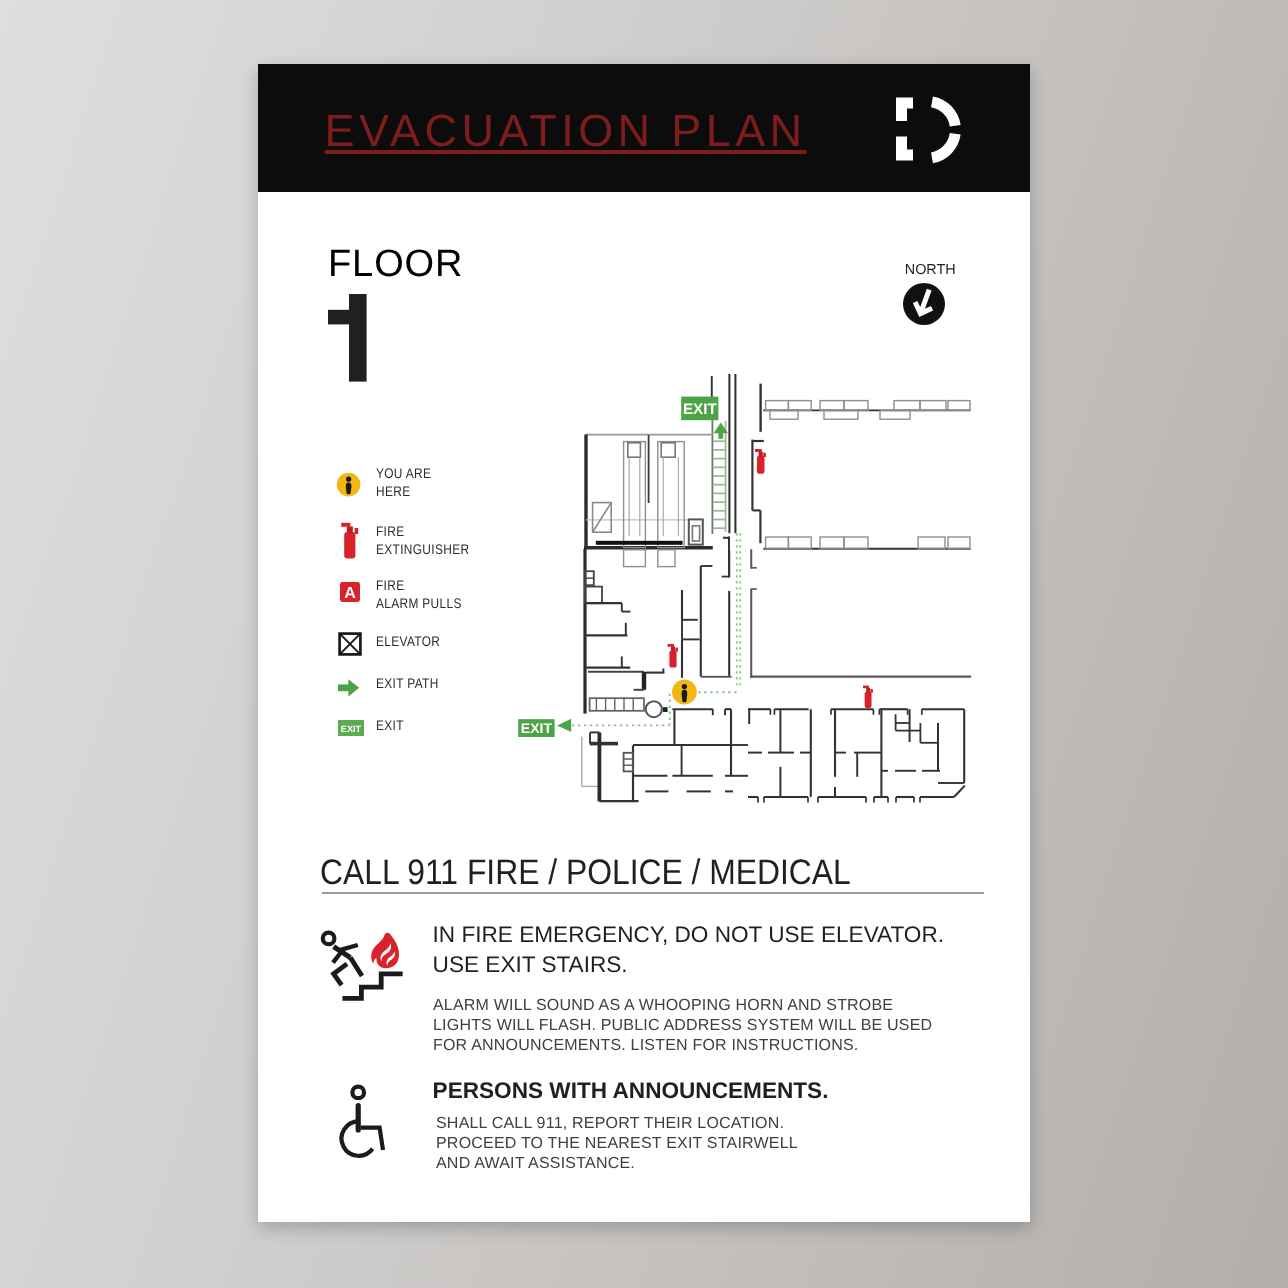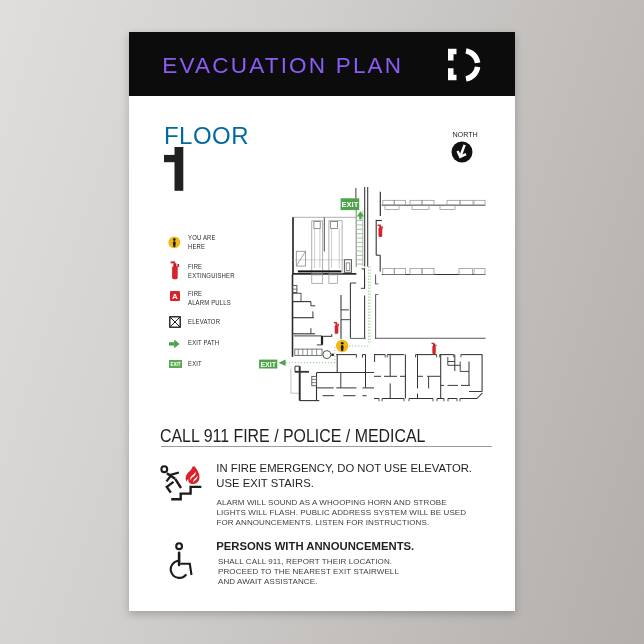--- a/index.html
+++ b/index.html
@@ -8,32 +8,32 @@
   .abs{position:absolute;}
   .lgt{font-size:7px;line-height:9.3px;letter-spacing:0.2px;color:#2d2a2b;transform:scaleX(0.85);transform-origin:0 0;}
 </style>
 </head>
 <body>
 
 <div class="abs" style="left:128.5px;top:32px;width:386.5px;height:578.5px;background:#fff;box-shadow:0 3px 8px rgba(0,0,0,0.22);"></div>
 
 <div class="abs" style="left:128.5px;top:32px;width:386.5px;height:63.5px;background:#0c0c0c;"></div>
 
-<div class="abs" style="left:162.3px;top:52.5px;color:#8b5cf6;font-size:22.5px;letter-spacing:2.2px;">EVACUATION PLAN</div>
+<div class="abs" style="left:162.3px;top:52.5px;color:#7f1d1d;font-size:22.5px;letter-spacing:2.2px;text-decoration:underline;">EVACUATION PLAN</div>
 
 <svg class="abs" style="left:446px;top:47px;" width="36" height="35" viewBox="0 0 36 35">
  <g stroke="#fff" stroke-width="5.5" fill="none">
   <path d="M10.5 4.45 H4.75 V13.5"></path>
   <path d="M4.75 21.3 V30.55 H10.5"></path>
   <path d="M20.0 3.9 A14.2 14.2 0 0 1 31.6 15.9"></path>
   <path d="M31.6 19.9 A14.2 14.2 0 0 1 20.0 31.9"></path>
  </g>
 </svg>
 
-<div class="abs" style="left:164px;top:122px;color:#0369a1;font-size:24px;letter-spacing:0.45px;">FLOOR</div>
+<div class="abs" style="left:164px;top:122px;color:#000000;font-size:19px;letter-spacing:0.45px;">FLOOR</div>
 
 <svg class="abs" style="left:164.4px;top:147.2px;" width="20" height="44" viewBox="0 0 20 44">
     <rect x="10.5" y="0" width="8.8" height="43.8" fill="#221f1f"></rect>
     <rect x="0" y="7.9" width="11.5" height="7.3" fill="#221f1f"></rect>
   </svg>
 
 <div class="abs" style="left:452.4px;top:129.6px;color:#221f1f;font-size:7.2px;letter-spacing:0px;">NORTH</div>
 
 <svg class="abs" style="left:451px;top:141px;" width="22" height="22" viewBox="0 0 22 22">
   <circle cx="11" cy="11" r="10.5" fill="#111"></circle>

